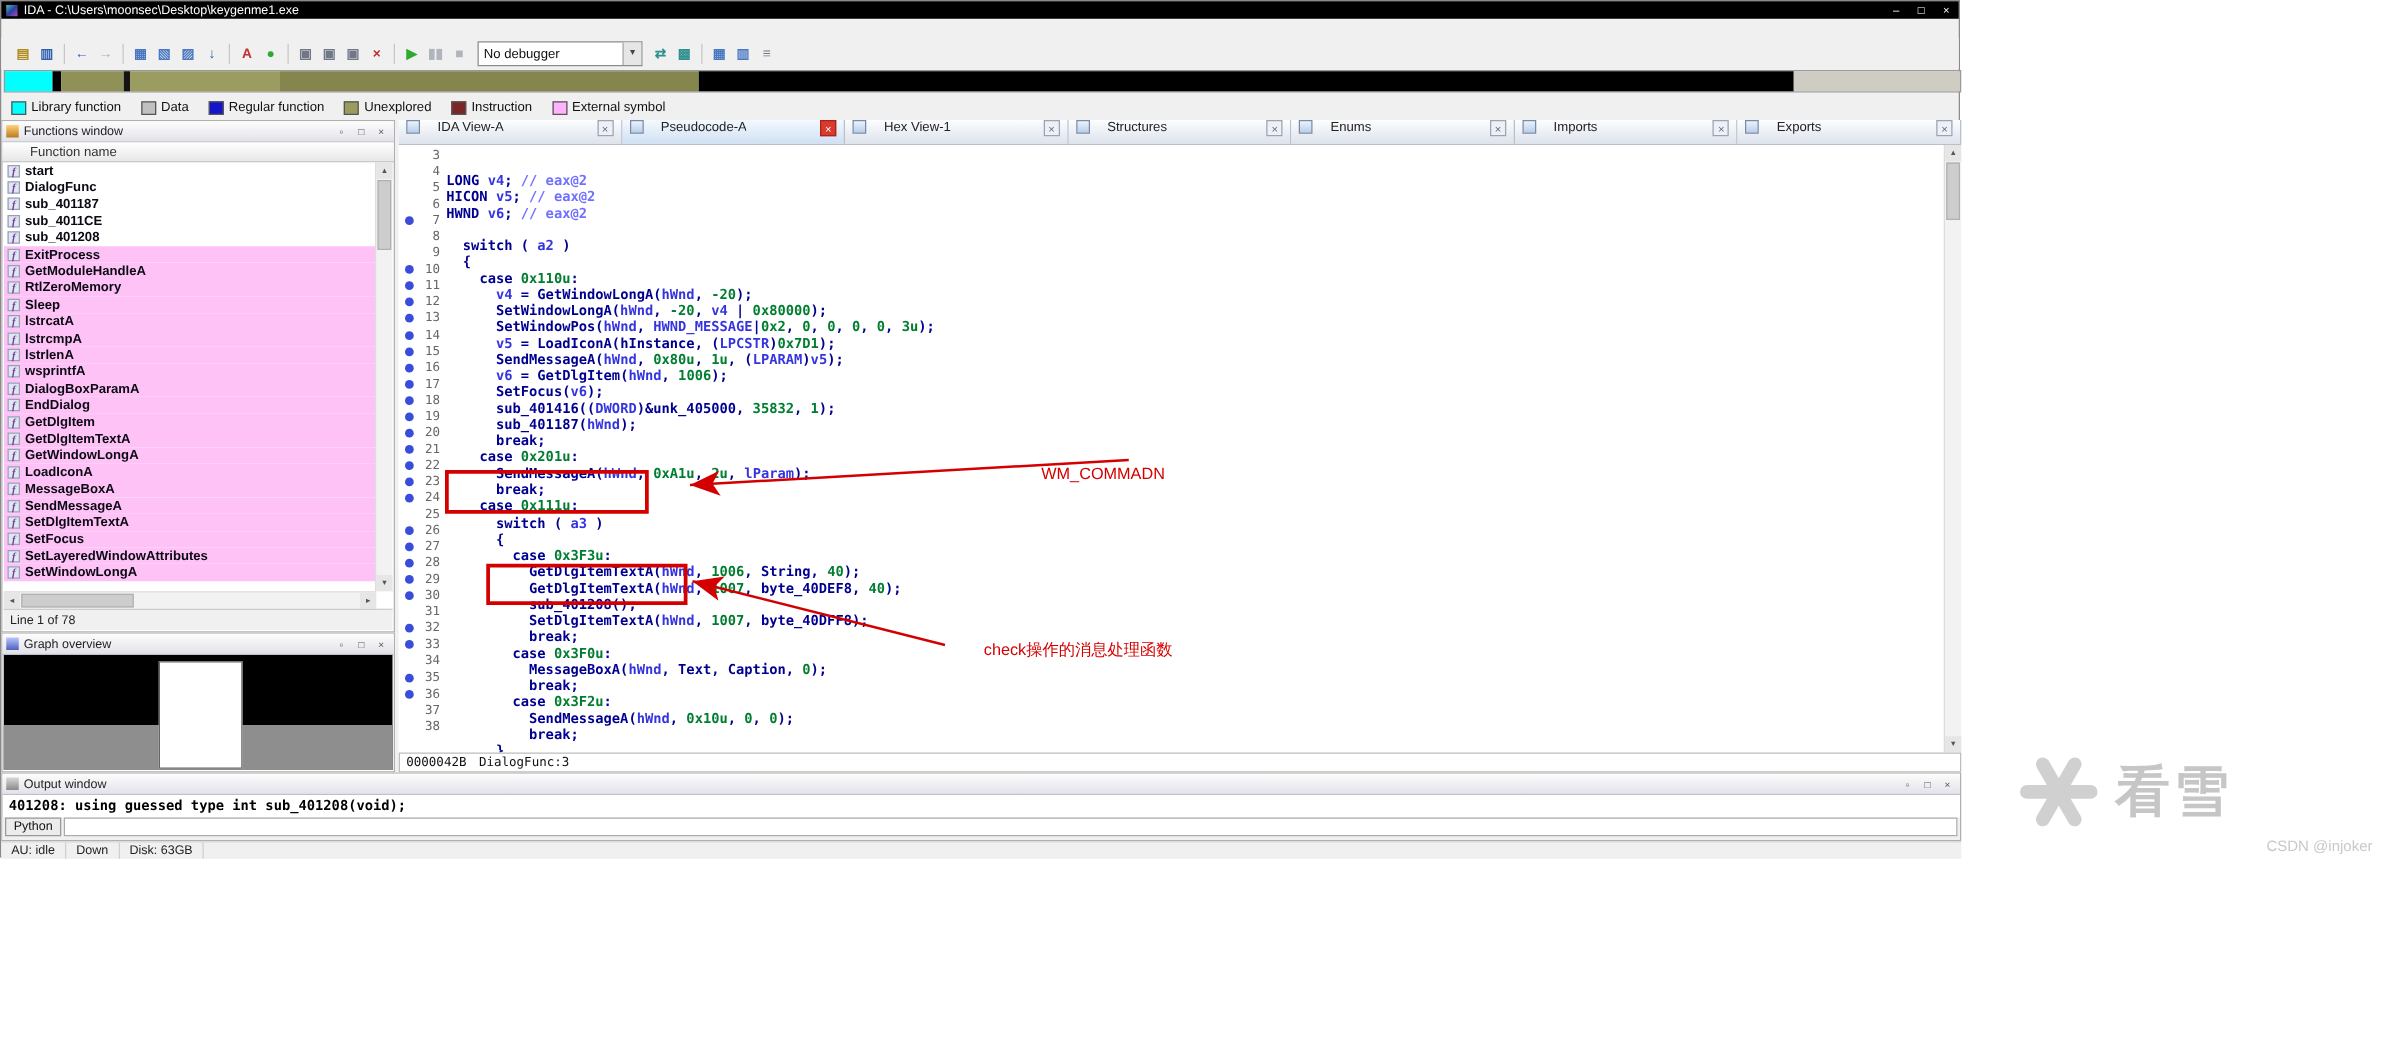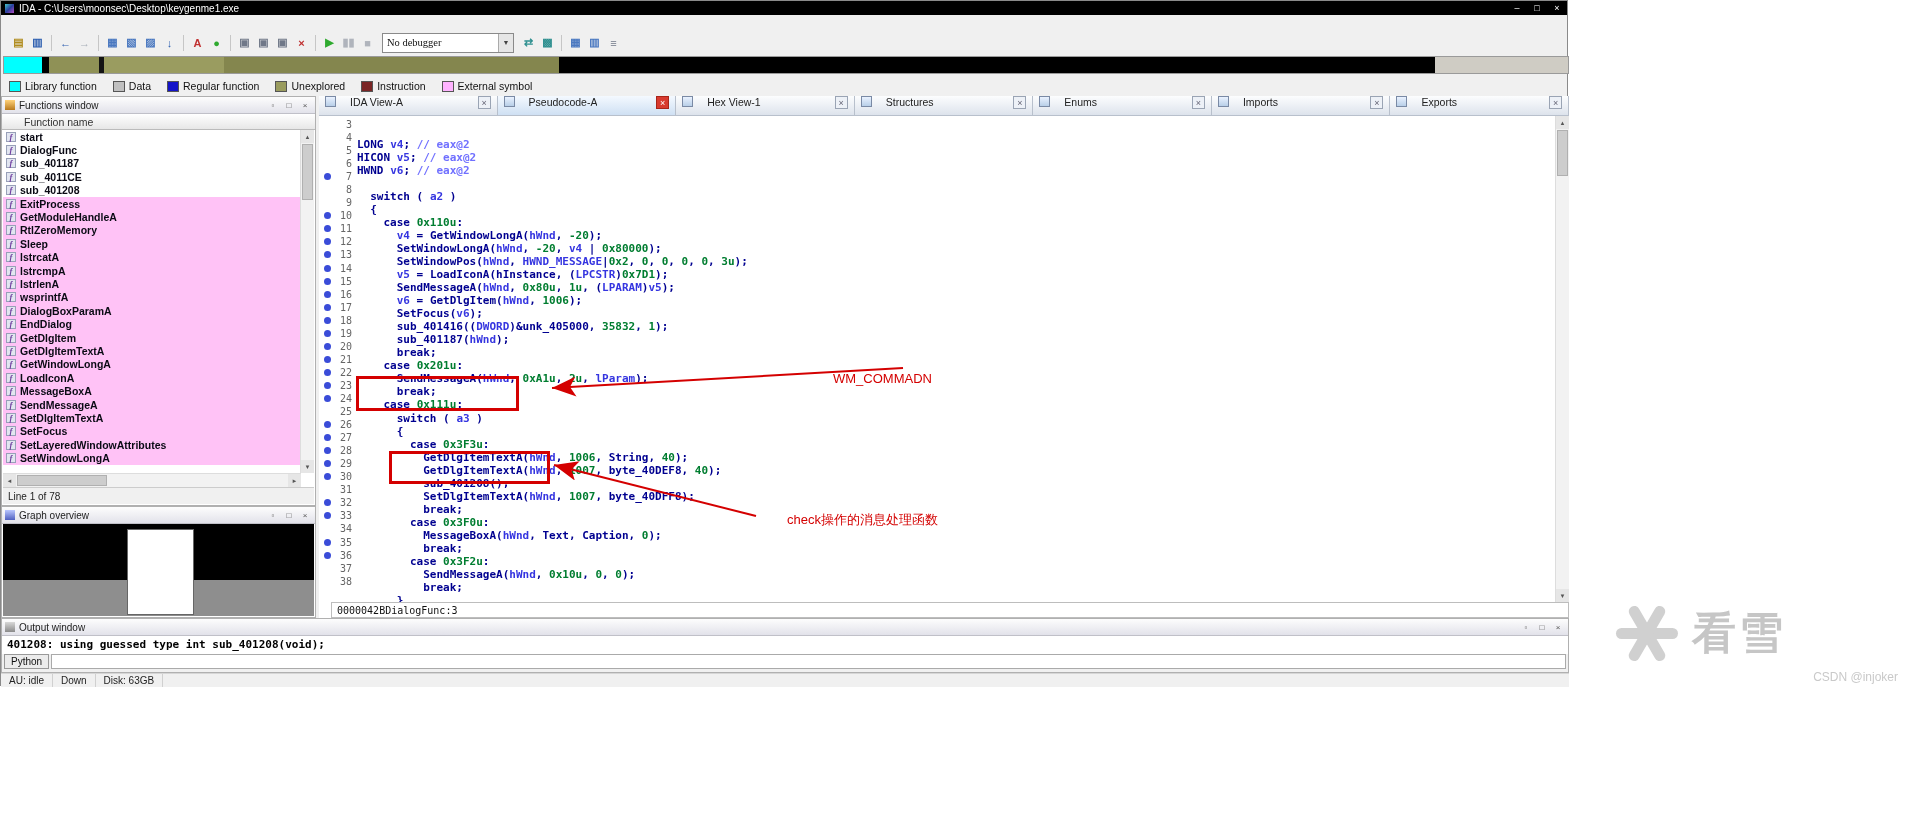--- a/index.html
+++ b/index.html
@@ -18,21 +18,21 @@
   .menubar{position:absolute;left:0;top:14px;width:100%;height:15px;background:#f0f0f0;
            display:flex;align-items:center;font-size:11px;color:#111;border-bottom:1px solid #e3e3e3;}
   .menu-item{padding:0 8px;height:100%;display:flex;align-items:center;}
   .toolbar{position:absolute;left:0;top:29px;width:100%;height:25px;background:#f0f0f0;
            display:flex;align-items:center;padding-left:8px;box-sizing:border-box;}
   .tb-icon{width:17px;height:17px;margin:0 1px;display:flex;align-items:center;justify-content:center;
            font-size:11px;font-weight:bold;}
   .tb-sep{width:1px;height:16px;background:#c6c6c6;margin:0 4px;}
   .tb-combo{width:130px;height:18px;background:#fff;border:1px solid #8a8a8a;display:flex;align-items:center;
             font-size:10.5px;margin:0 5px;color:#111;}
-  .tb-combo .val{padding-left:4px;flex:1;font-family:Liberation Serif, serif;}
+  .tb-combo .val{padding-left:4px;flex:1;}
   .tb-combo .dd{width:14px;height:100%;background:#e6e6e6;border-left:1px solid #aaa;display:flex;
                 align-items:center;justify-content:center;font-size:7px;color:#444;}
   .navband{position:absolute;left:2px;top:55px;width:1564px;height:16px;border:1px solid #9a9a9a;
            display:flex;box-sizing:content-box;}
   .nav-seg{height:100%;flex:none;}
   .legend{position:absolute;left:8px;top:78px;height:14px;display:flex;align-items:center;
           font-size:10.5px;color:#111;gap:16px;}
   .leg-item{display:flex;align-items:center;gap:4px;}
   .leg-sw{width:10px;height:9px;border:1px solid #555;flex:none;}
 
@@ -91,22 +91,22 @@
   .bpdot{width:7px;height:7px;border-radius:50%;margin-left:5px;flex:none;}
   .bpdot.on{background:#3a4cd8;}
   .lnum{flex:1;text-align:right;padding-right:5px;font-family:"DejaVu Sans Mono",monospace;font-size:10px;color:#666;}
   .ltext{font-family:"DejaVu Sans Mono",monospace;font-size:11px;font-weight:bold;white-space:pre;margin-top:39px;}
   .seg-t,.seg-k,.seg-f,.seg-g{color:#000090;}
   .seg-v{color:#3535e0;}
   .seg-m{color:#3535e0;}
   .seg-n{color:#007d30;}
   .seg-c{color:#7070ff;}
   .code-vscroll{position:absolute;right:0;top:20px;width:13px;bottom:16px;background:#f2f2f2;border-left:1px solid #ddd;}
-  .code-status{position:absolute;left:12px;right:0;bottom:0;height:16px;background:#fff;border:1px solid #bdbdbd;
-               box-sizing:border-box;display:flex;align-items:center;gap:0;padding-left:5px;
+  .code-status{position:absolute;left:0;right:0;bottom:0;height:16px;background:#fff;border:1px solid #bdbdbd;
+               box-sizing:border-box;display:flex;align-items:center;gap:10px;padding-left:5px;
                font-family:"DejaVu Sans Mono",monospace;font-size:10px;color:#111;}
 
   
   .outwin{position:absolute;left:0;top:617px;width:1568px;height:55px;background:#fff;
           border:1px solid #b0b0b0;box-sizing:border-box;}
   .outtext{position:absolute;left:2px;top:18px;right:2px;height:18px;font-family:"DejaVu Sans Mono",monospace;
            font-size:11px;font-weight:bold;color:#000;padding:1px 3px;background:#fff;white-space:nowrap;}
   .clibar{position:absolute;left:0;bottom:0;width:100%;height:18px;display:flex;align-items:flex-start;background:#f0f0f0;}
   .pybtn{border:1px solid #999;background:#ececec;font-size:10px;padding:1px 6px;margin-left:2px;color:#111;}
   .cliinput{flex:1;height:13px;background:#fff;border:1px solid #aaa;margin:0 2px;}

